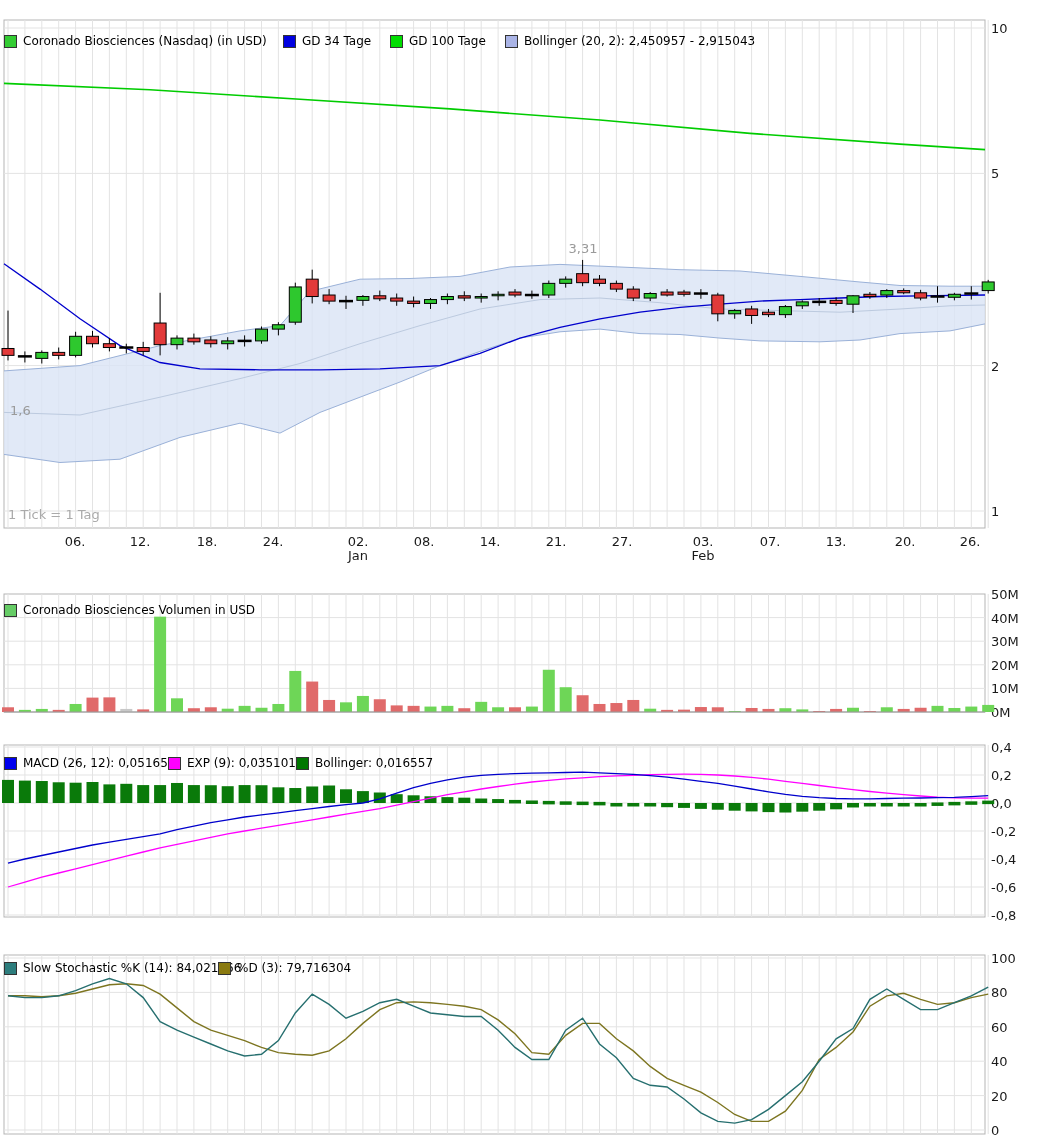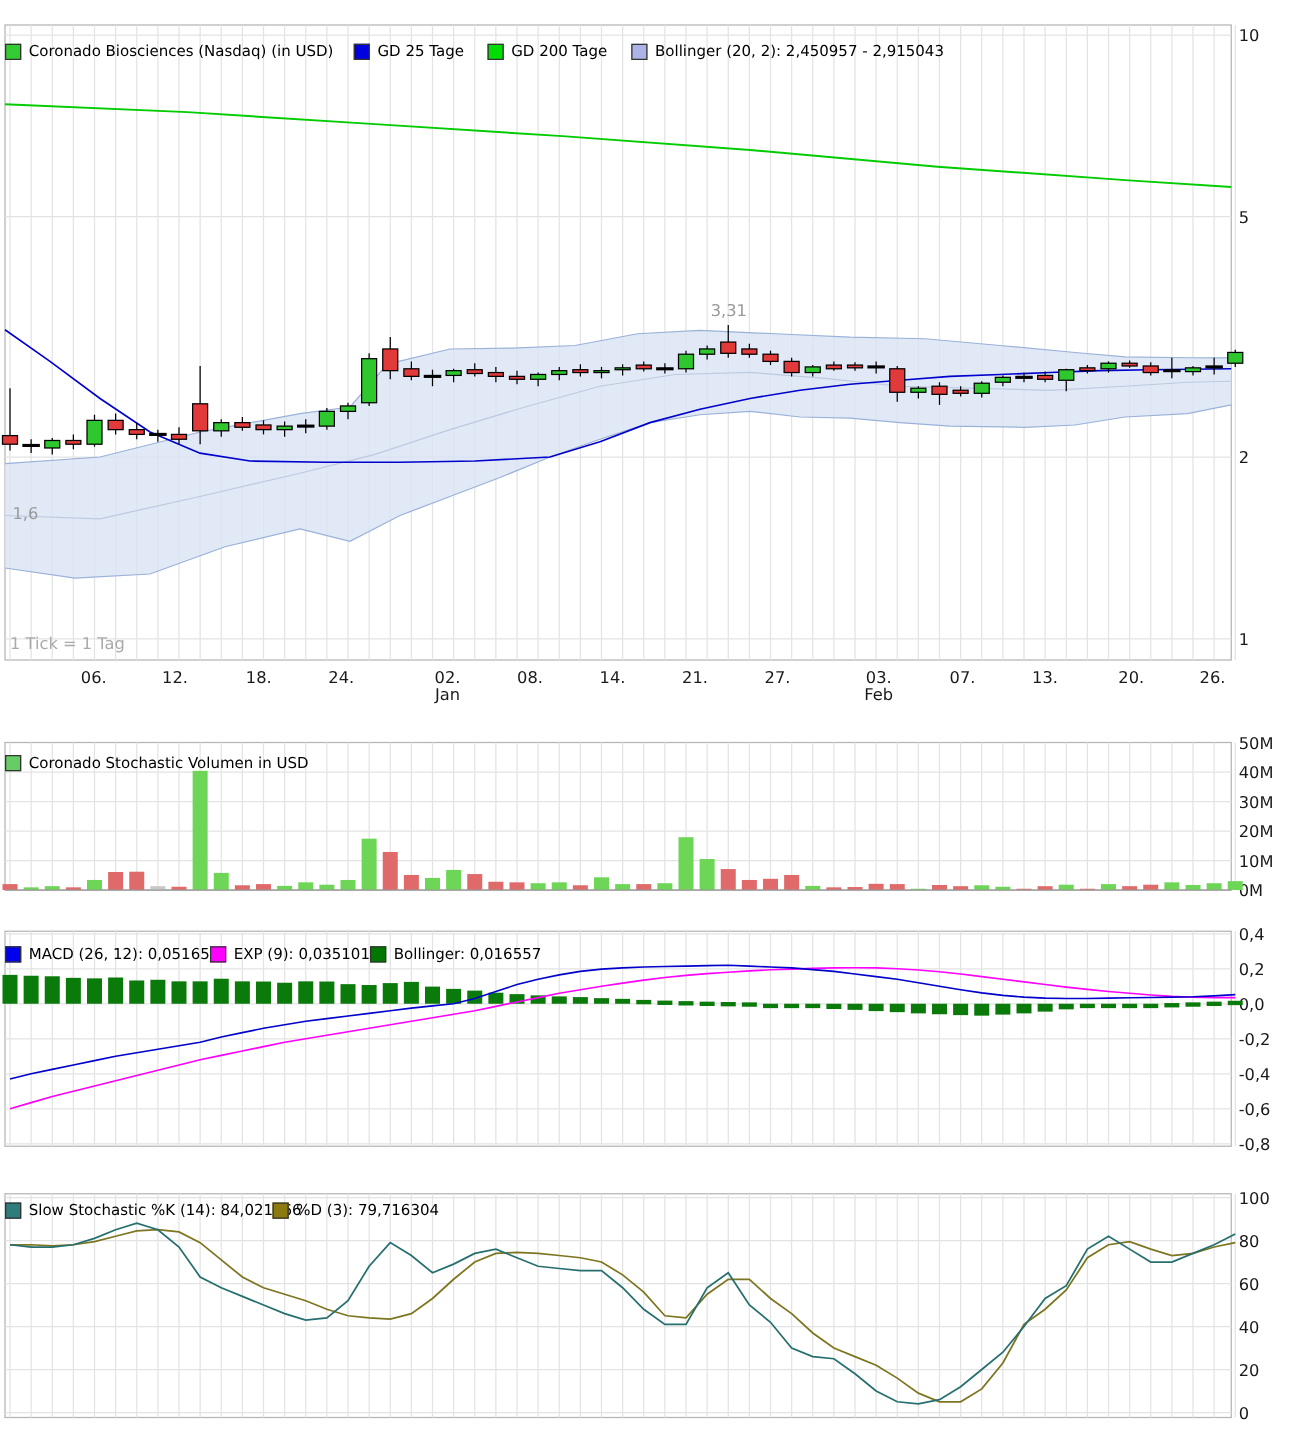--- a/index.html
+++ b/index.html
@@ -566,36 +566,36 @@
     <polyline points="8,995.8 24.9,997.6 41.8,997.6 58.699999999999996,995.8 75.6,990.7 92.5,983.8 109.39999999999999,978.6 126.29999999999998,983.8 143.2,997.6 160.1,1021.6 177,1030.2 193.89999999999998,1037.1 210.79999999999998,1044.0 227.7,1050.9 244.59999999999997,1056.0 261.5,1054.3 278.4,1040.6 295.29999999999995,1013.0 312.2,994.1 329.09999999999997,1004.4 346,1018.2 362.9,1011.3 379.79999999999995,1002.7 396.7,999.3 413.59999999999997,1006.2 430.49999999999994,1013.0 447.4,1014.8 464.29999999999995,1016.5 481.19999999999993,1016.5 498.09999999999997,1030.2 515,1047.4 531.9,1059.5 548.8,1059.5 565.6999999999999,1030.2 582.5999999999999,1018.2 599.5,1044.0 616.4,1057.8 633.3,1078.4 650.1999999999999,1085.3 667.0999999999999,1087.0 684,1099.0 700.9,1112.8 717.8,1121.4 734.6999999999999,1123.1 751.5999999999999,1119.7 768.4999999999999,1109.4 785.4,1095.6 802.3,1081.8 819.1999999999999,1061.2 836.0999999999999,1038.8 852.9999999999999,1028.5 869.9,999.3 886.8,989.0 903.6999999999999,999.3 920.5999999999999,1009.6 937.4999999999999,1009.6 954.3999999999999,1002.7 971.3,995.8 988.1999999999999,987.2" fill="none" stroke="#266f6f" stroke-width="1.4"></polyline>
   </svg>
 
 <div class="legend" style="top:2px">
   <span class="li" style="left:4px">
       <i class="sq" style="background: rgb(51, 204, 51);"></i>
       <span>Coronado Biosciences (Nasdaq) (in USD)</span>
     </span>
   <span class="li" style="left:283px">
       <i class="sq" style="background: rgb(0, 0, 224);"></i>
-      <span>GD 25 Tage</span>
+      <span>GD 34 Tage</span>
     </span>
   <span class="li" style="left:390px">
       <i class="sq" style="background: rgb(0, 221, 0);"></i>
-      <span>GD 200 Tage</span>
+      <span>GD 100 Tage</span>
     </span>
   <span class="li" style="left:505px">
       <i class="sq" style="background: rgb(170, 180, 230);"></i>
       <span>Bollinger (20, 2): 2,450957 - 2,915043</span>
     </span>
 </div>
 
 <div class="legend" style="top:571px">
   <span class="li" style="left:4px">
       <i class="sq" style="background: rgb(102, 204, 102);"></i>
-      <span>Coronado Stochastic Volumen in USD</span>
+      <span>Coronado Biosciences Volumen in USD</span>
     </span>
 </div>
 
 <div class="legend" style="top:724px">
   <span class="li" style="left:4px">
       <i class="sq" style="background: rgb(0, 0, 238);"></i>
       <span>MACD (26, 12): 0,051658</span>
     </span>
   <span class="li" style="left:168px">
       <i class="sq" style="background: rgb(255, 0, 255);"></i>

